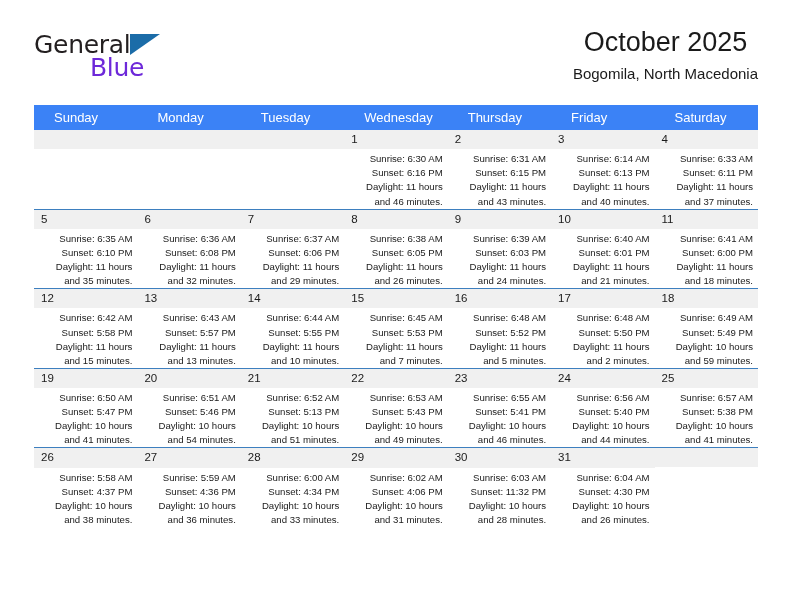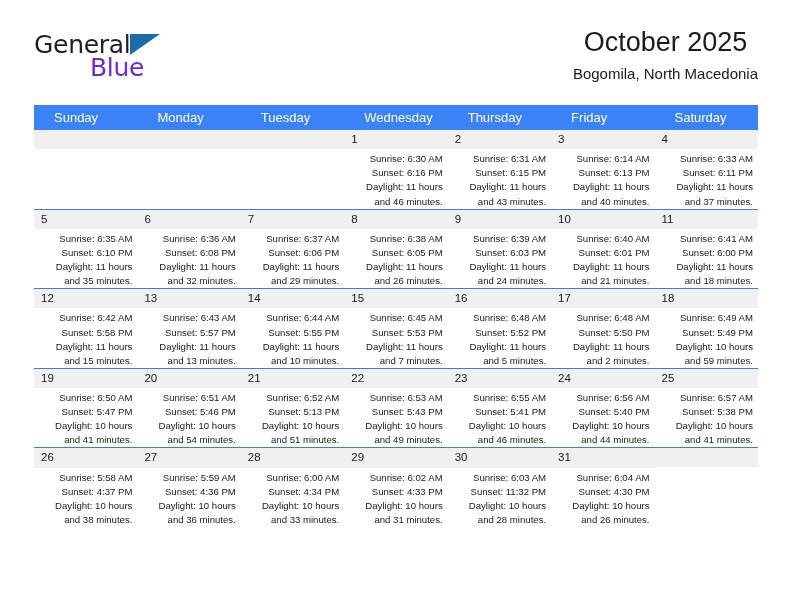--- a/index.html
+++ b/index.html
@@ -468,21 +468,21 @@
             <div>Sunrise: 6:00 AM</div>
             <div>Sunset: 4:34 PM</div>
             <div>Daylight: 10 hours</div>
             <div class="daylight-line2">and 33 minutes.</div>
           </div>
         </td>
         <td>
           <div class="daynum">29</div>
           <div class="cellbody">
             <div>Sunrise: 6:02 AM</div>
-            <div>Sunset: 4:33 PM</div>
+            <div>Sunset: 4:06 PM</div>
             <div>Daylight: 10 hours</div>
             <div class="daylight-line2">and 31 minutes.</div>
           </div>
         </td>
         <td>
           <div class="daynum">30</div>
           <div class="cellbody">
             <div>Sunrise: 6:03 AM</div>
             <div>Sunset: 11:32 PM</div>
             <div>Daylight: 10 hours</div>

